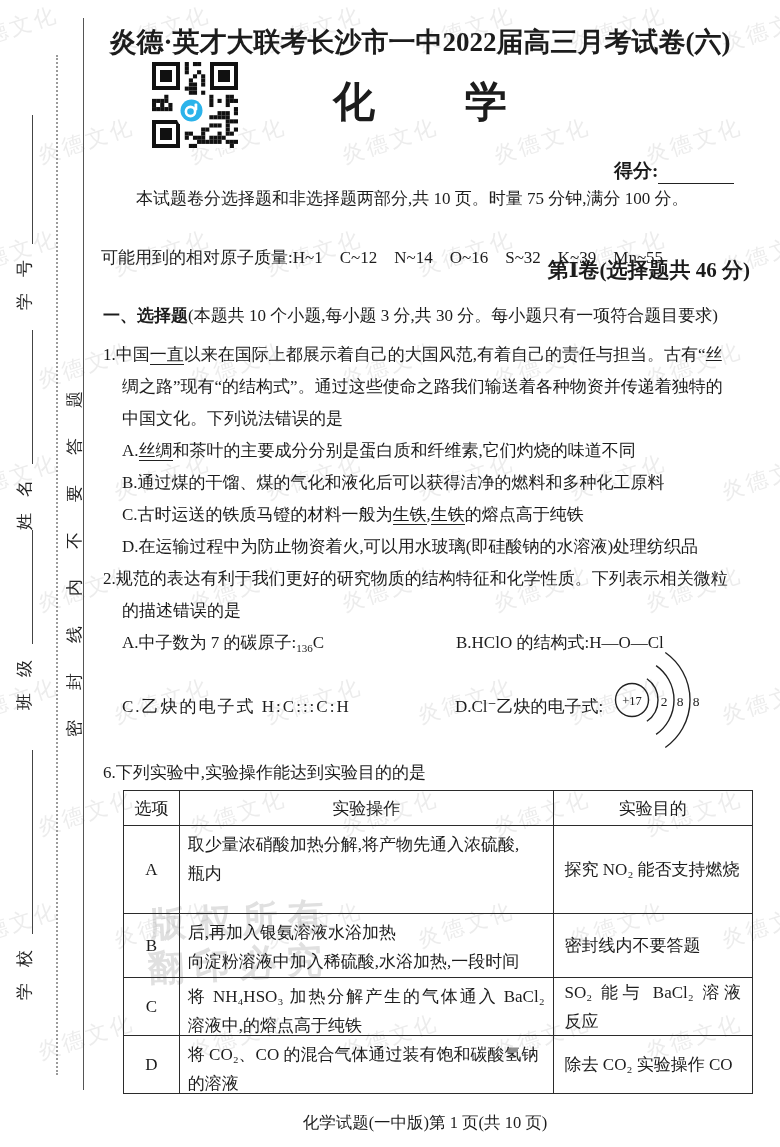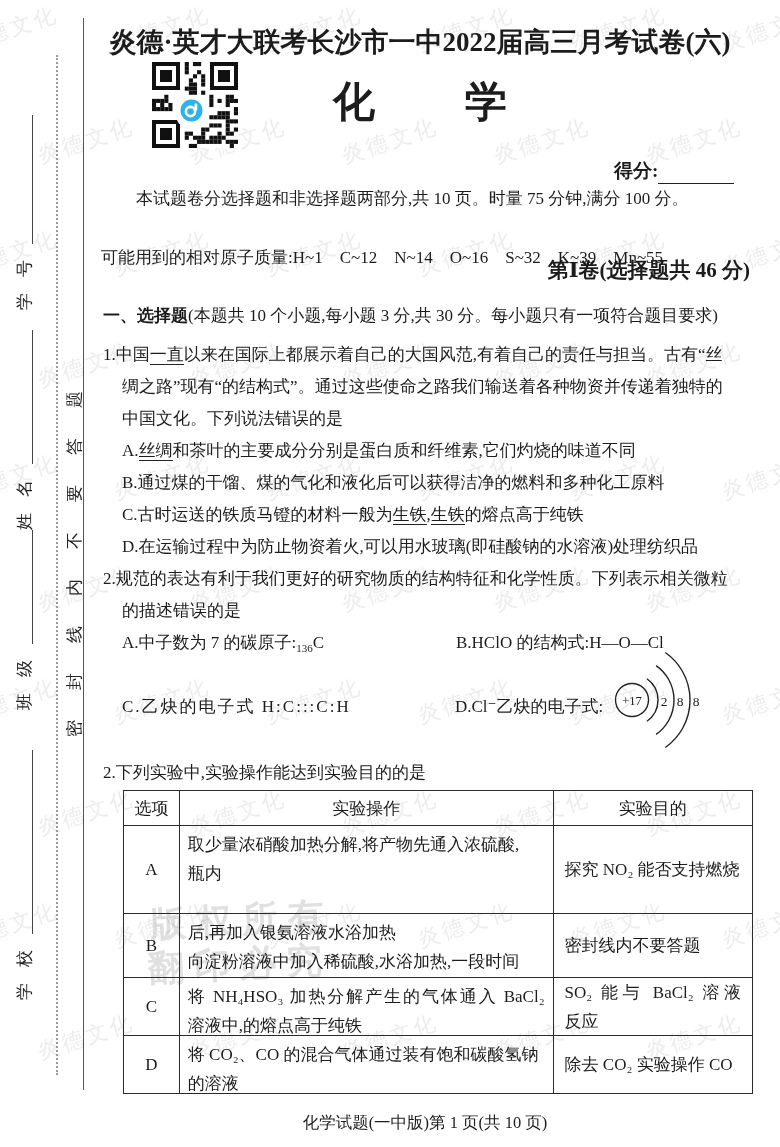--- a/index.html
+++ b/index.html
@@ -309,21 +309,21 @@
     <circle cx="30" cy="52" r="16.5" fill="none" stroke="#222" stroke-width="1.4"></circle>
     <text x="30" y="56.5" font-size="12.5" text-anchor="middle" fill="#1c1c1c" id="nucleus-text">+17</text>
     <path d="M 44.9 30.7 A 26 26 0 0 1 44.9 73.3" fill="none" stroke="#222" stroke-width="1.4"></path>
     <path d="M 54.1 17.6 A 42 42 0 0 1 54.1 86.4" fill="none" stroke="#222" stroke-width="1.4"></path>
     <path d="M 63.3 4.5 A 58 58 0 0 1 63.3 99.5" fill="none" stroke="#222" stroke-width="1.4"></path>
     <text x="62" y="57.5" font-size="13.5" text-anchor="middle" fill="#1c1c1c" id="shell1-text">2</text>
     <text x="78" y="57.5" font-size="13.5" text-anchor="middle" fill="#1c1c1c" id="shell2-text">8</text>
     <text x="94" y="57.5" font-size="13.5" text-anchor="middle" fill="#1c1c1c" id="shell3-text">8</text>
   </svg>
 
-  <div class="ln" style="left:103px;top:763px;">2.下列实验中,实验操作能达到实验目的的是</div>
+  <div class="ln" style="left:103px;top:763px;">6.下列实验中,实验操作能达到实验目的的是</div>
 
   <div class="ttable">
     <div class="trow" style="height:34px;">
       <div class="tc c1 hc">选项</div>
       <div class="tc c2 hc">实验操作</div>
       <div class="tc c3 hc" style="flex-direction:row;">实验目的</div>
     </div>
     <div class="trow" style="height:88px;">
       <div class="tc c1">A</div>
       <div class="tc c2">

